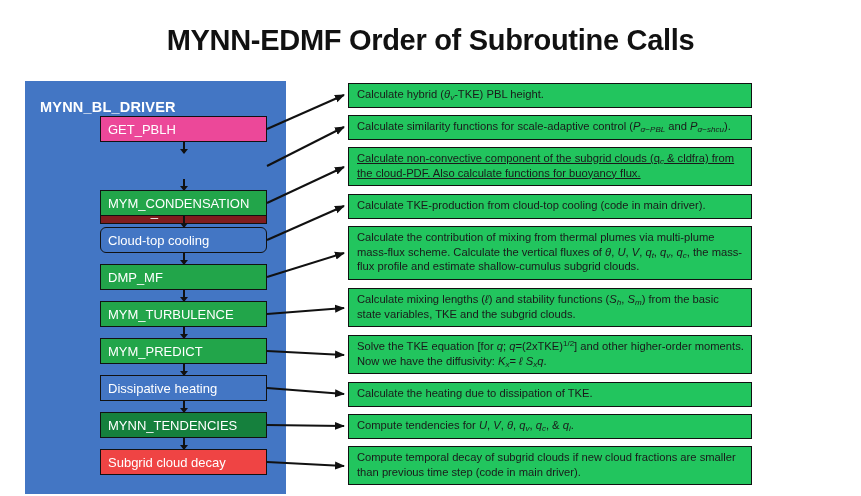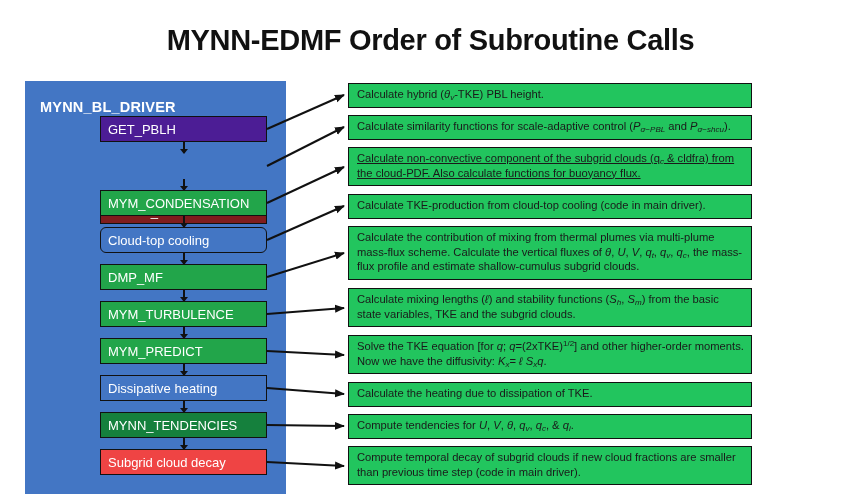--- a/index.html
+++ b/index.html
@@ -122,21 +122,21 @@
         <line x1="267" y1="261" x2="344" y2="237" stroke="#111111" stroke-width="2" marker-end="url(#arrow)"></line>
         <line x1="267" y1="298" x2="344" y2="292" stroke="#111111" stroke-width="2" marker-end="url(#arrow)"></line>
         <line x1="267" y1="335" x2="344" y2="339" stroke="#111111" stroke-width="2" marker-end="url(#arrow)"></line>
         <line x1="267" y1="372" x2="344" y2="378" stroke="#111111" stroke-width="2" marker-end="url(#arrow)"></line>
         <line x1="267" y1="409" x2="344" y2="410" stroke="#111111" stroke-width="2" marker-end="url(#arrow)"></line>
         <line x1="267" y1="446" x2="344" y2="450" stroke="#111111" stroke-width="2" marker-end="url(#arrow)"></line>
       </g>
   </svg>
 
   <div id="steps-layer">
-      <div class="step green" style="top: 100px; background: #4c1d95;">
+      <div class="step green" style="top: 100px; background: #ec4899;">
         <span>GET_PBLH</span>
       </div>
       <div class="vconn" style="top: 126px; height: 11px;"></div>
       <div class="step green" style="top: 137px; background: #7f1d1d; margin-top: 45px;">
         <span>SCALE_AWARE</span>
       </div>
       <div class="vconn" style="top: 163px; height: 11px;"></div>
       <div class="step green" style="top: 174px; background: rgb(34, 165, 74);">
         <span>MYM_CONDENSATION</span>
       </div>

